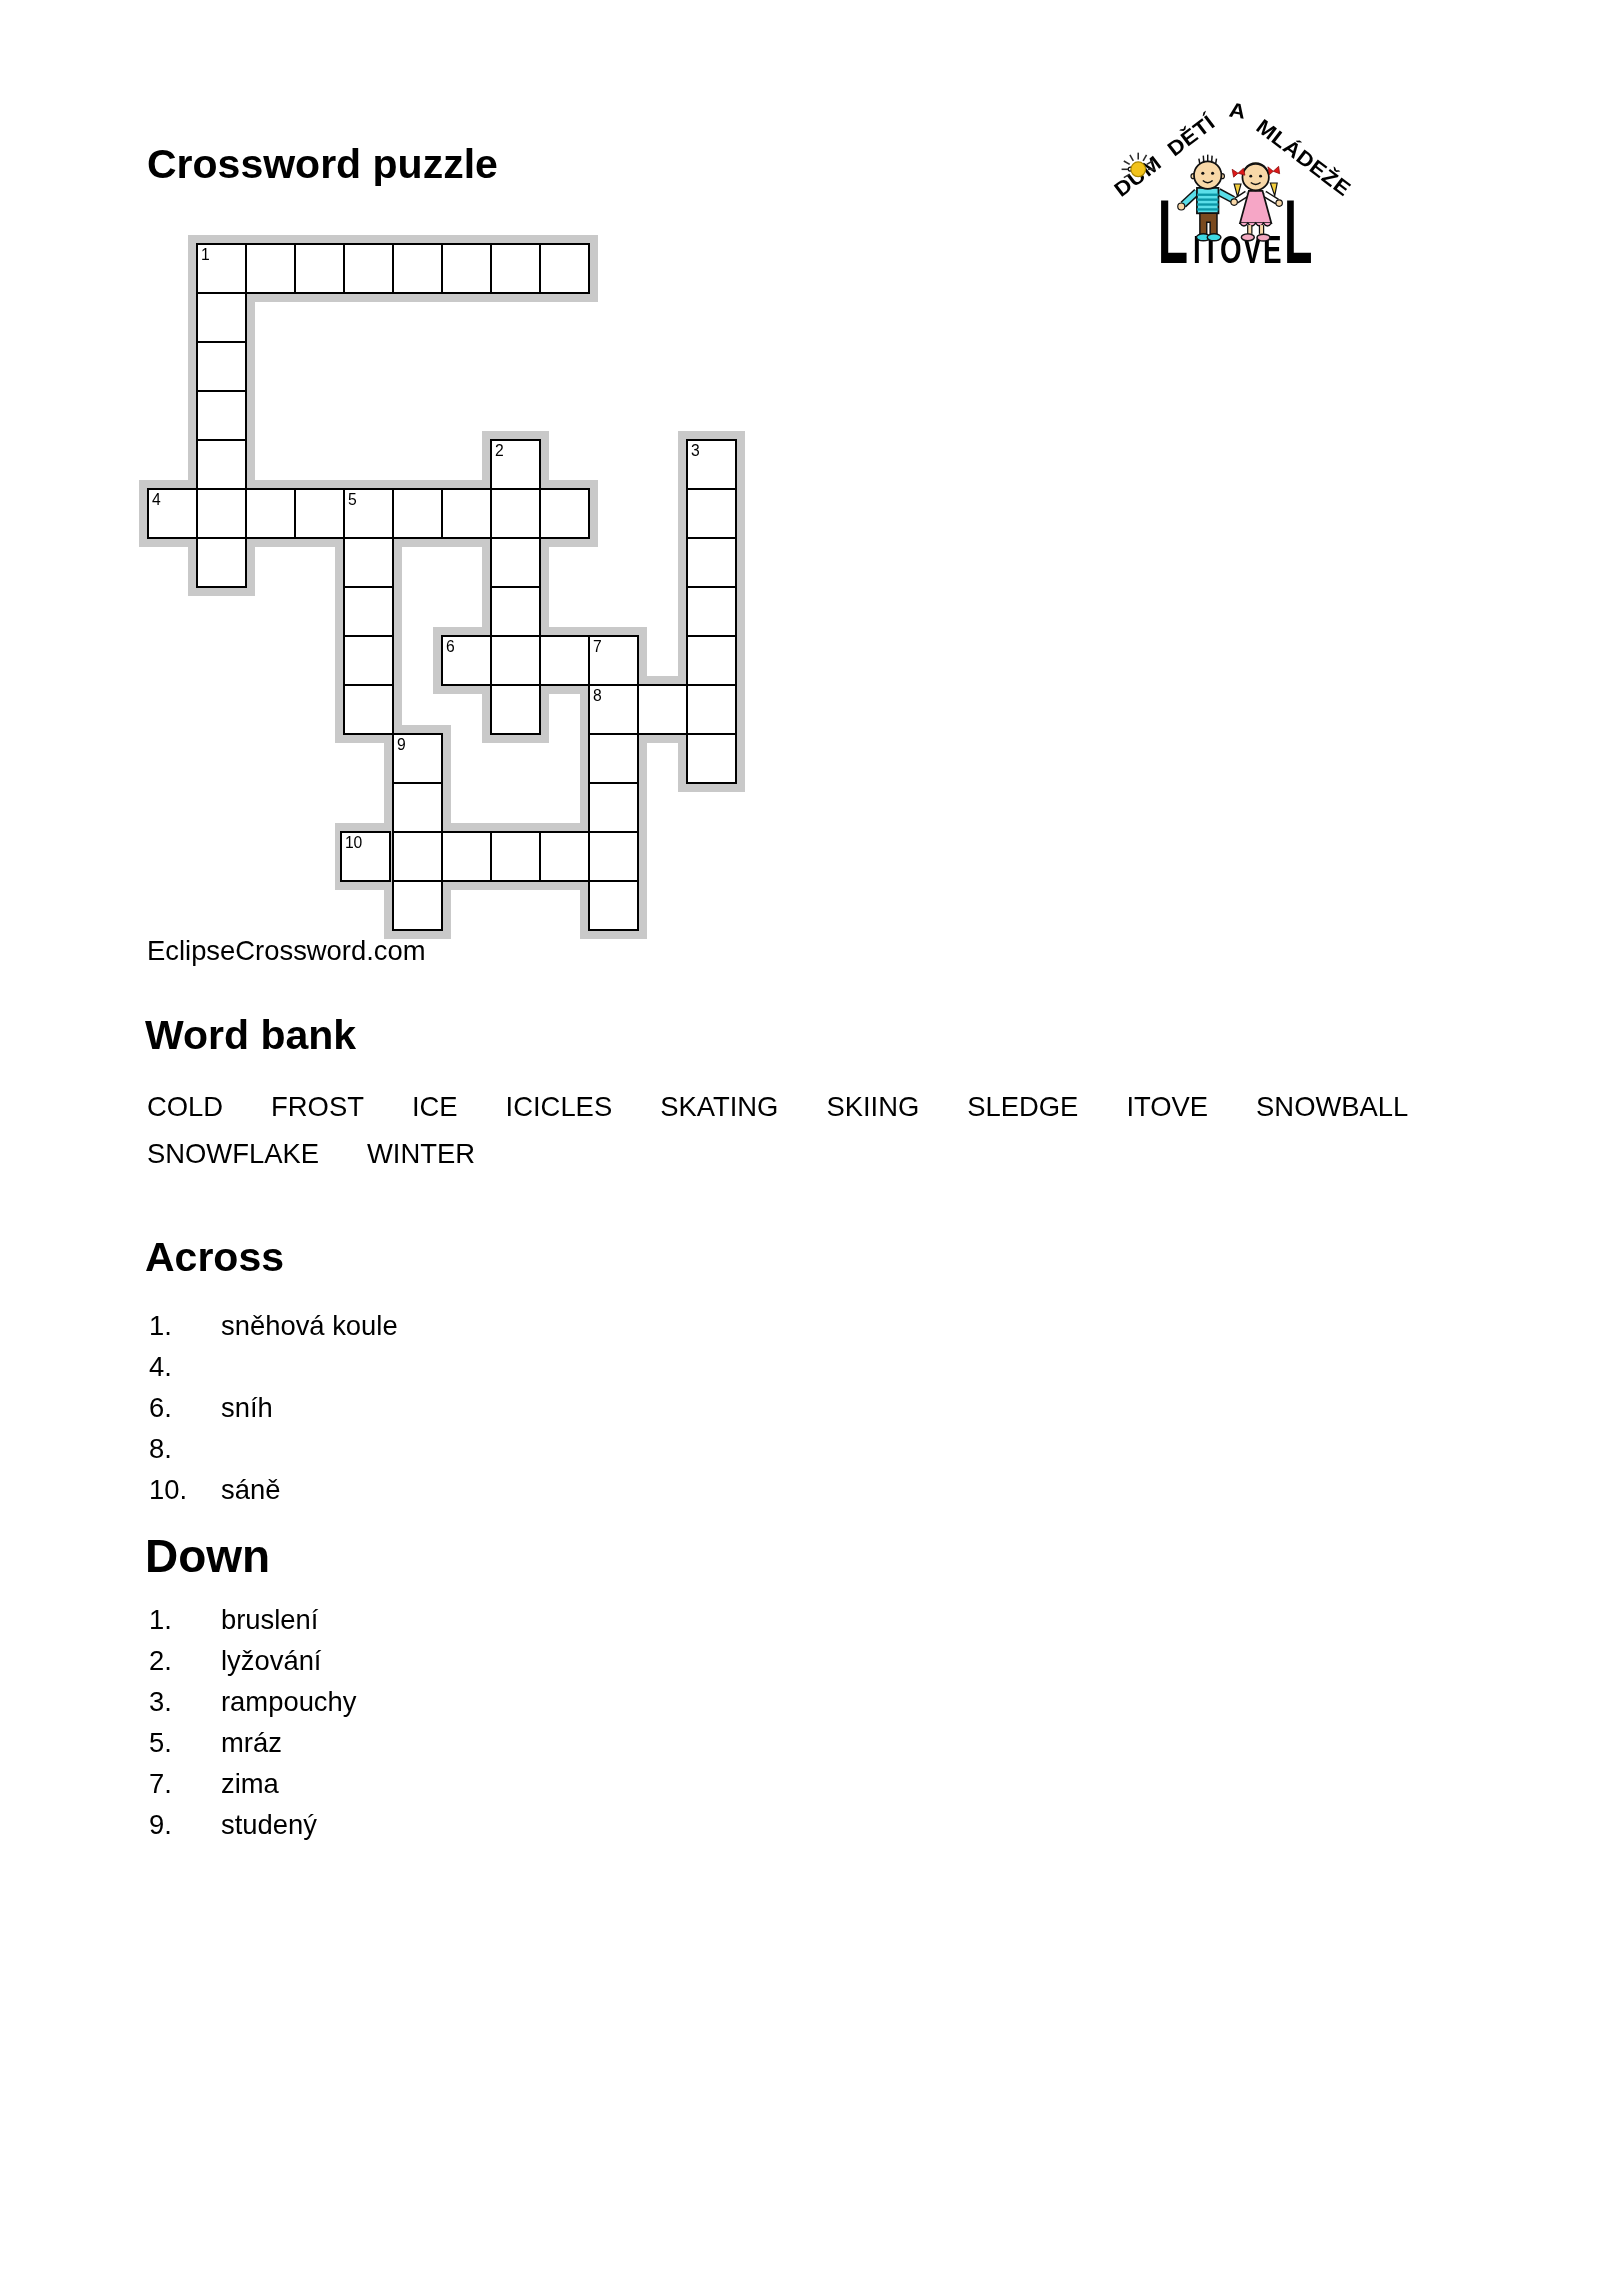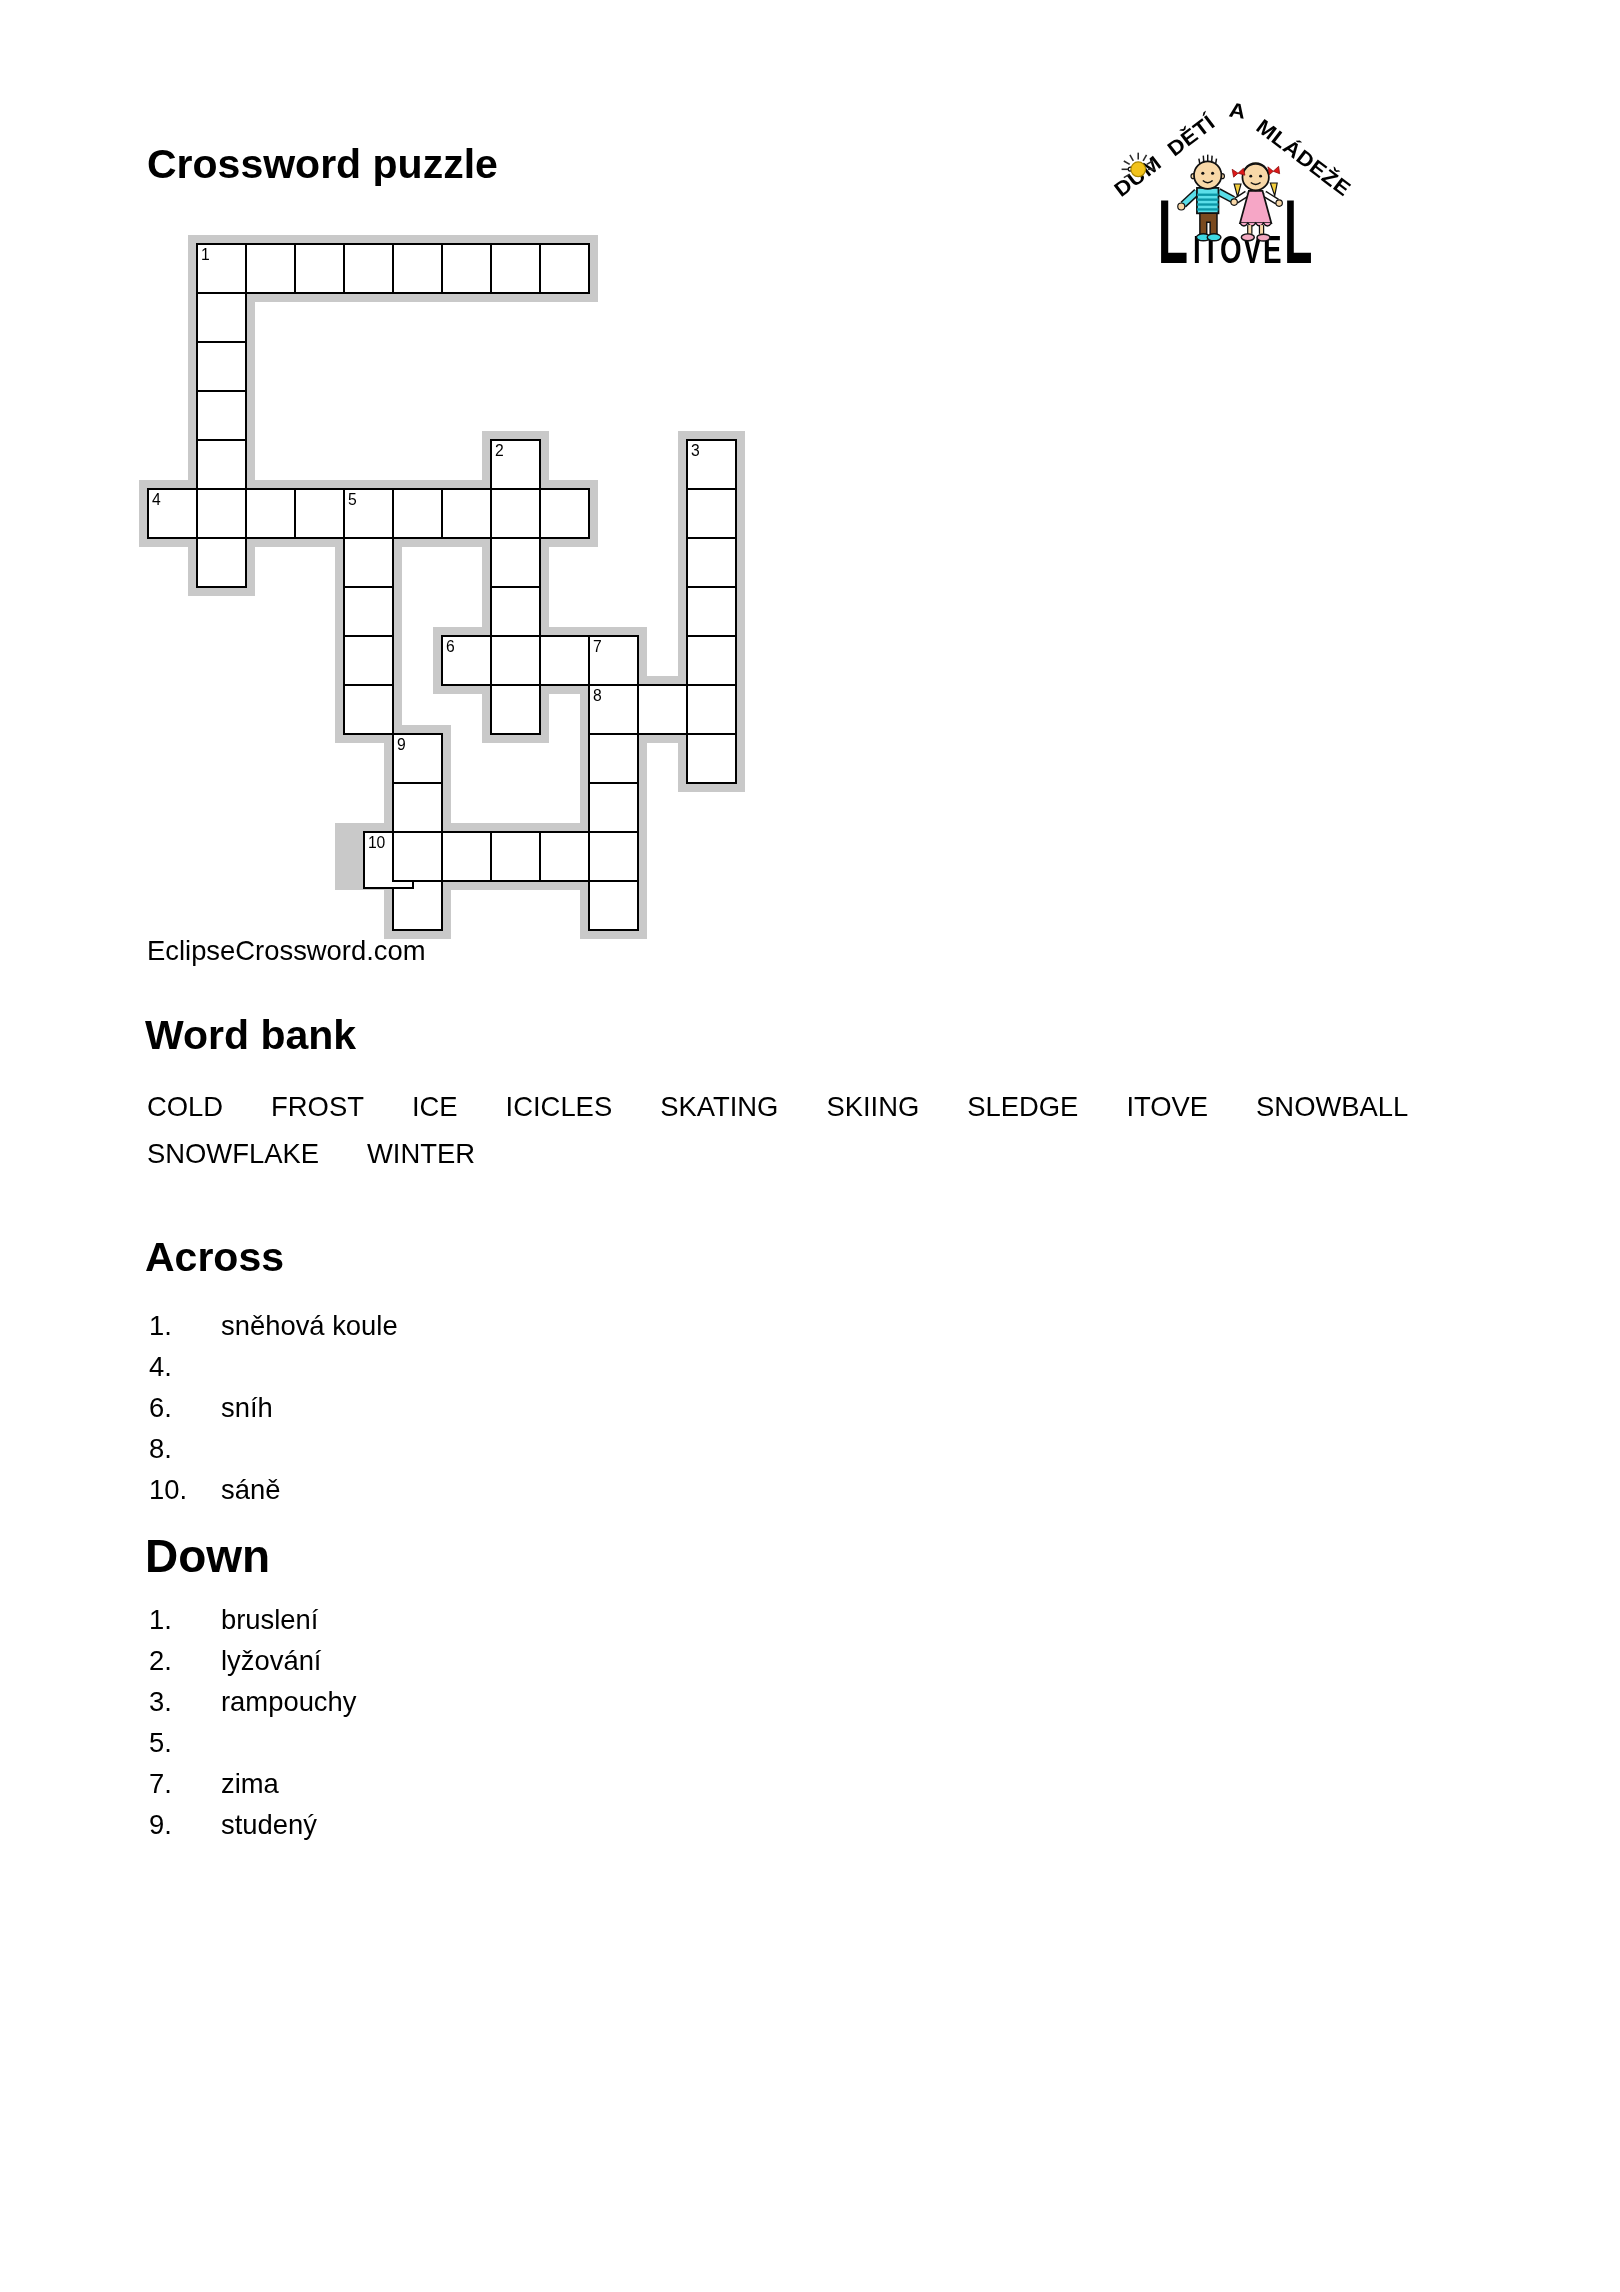--- a/index.html
+++ b/index.html
@@ -246,21 +246,21 @@
       <div class="cell" style="left: 637px; top: 684px; width: 51px; height: 51px; border-color: rgb(0, 0, 0);"></div>
       <div class="cell" style="left: 686px; top: 684px; width: 51px; height: 51px; border-color: rgb(0, 0, 0);"></div>
       <div class="cell" style="left: 588px; top: 733px; width: 51px; height: 51px; border-color: rgb(0, 0, 0);"></div>
       <div class="cell" style="left: 588px; top: 782px; width: 51px; height: 51px; border-color: rgb(0, 0, 0);"></div>
       <div class="cell" style="left: 588px; top: 880px; width: 51px; height: 51px; border-color: rgb(0, 0, 0);"></div>
       <div class="cell" style="left: 392px; top: 733px; width: 51px; height: 51px; border-color: rgb(0, 0, 0);">
         <span class="cell-num">9</span>
       </div>
       <div class="cell" style="left: 392px; top: 782px; width: 51px; height: 51px; border-color: rgb(0, 0, 0);"></div>
       <div class="cell" style="left: 392px; top: 880px; width: 51px; height: 51px; border-color: rgb(0, 0, 0);"></div>
-      <div class="cell" style="left: 363px; top: 831px; width: 51px; height: 58px; border-color: rgb(0, 0, 0);">
+      <div class="cell" style="left: 340px; top: 831px; width: 51px; height: 51px; border-color: rgb(0, 0, 0);">
         <span class="cell-num">10</span>
       </div>
       <div class="cell" style="left: 392px; top: 831px; width: 51px; height: 51px; border-color: rgb(0, 0, 0);"></div>
       <div class="cell" style="left: 441px; top: 831px; width: 51px; height: 51px; border-color: rgb(0, 0, 0);"></div>
       <div class="cell" style="left: 490px; top: 831px; width: 51px; height: 51px; border-color: rgb(0, 0, 0);"></div>
       <div class="cell" style="left: 539px; top: 831px; width: 51px; height: 51px; border-color: rgb(0, 0, 0);"></div>
       <div class="cell" style="left: 588px; top: 831px; width: 51px; height: 51px; border-color: rgb(0, 0, 0);"></div>
     </div>
 
   <div class="abs credit">EclipseCrossword.com</div>
@@ -311,20 +311,21 @@
       <div class="clue-row">
         <span class="clue-num">2.</span>
         <span>lyžování</span>
       </div>
       <div class="clue-row">
         <span class="clue-num">3.</span>
         <span>rampouchy</span>
       </div>
       <div class="clue-row">
         <span class="clue-num">5.</span>
+        <span>mráz</span>
       </div>
       <div class="clue-row">
         <span class="clue-num">7.</span>
         <span>zima</span>
       </div>
       <div class="clue-row">
         <span class="clue-num">9.</span>
         <span>studený</span>
       </div>
     </div>

